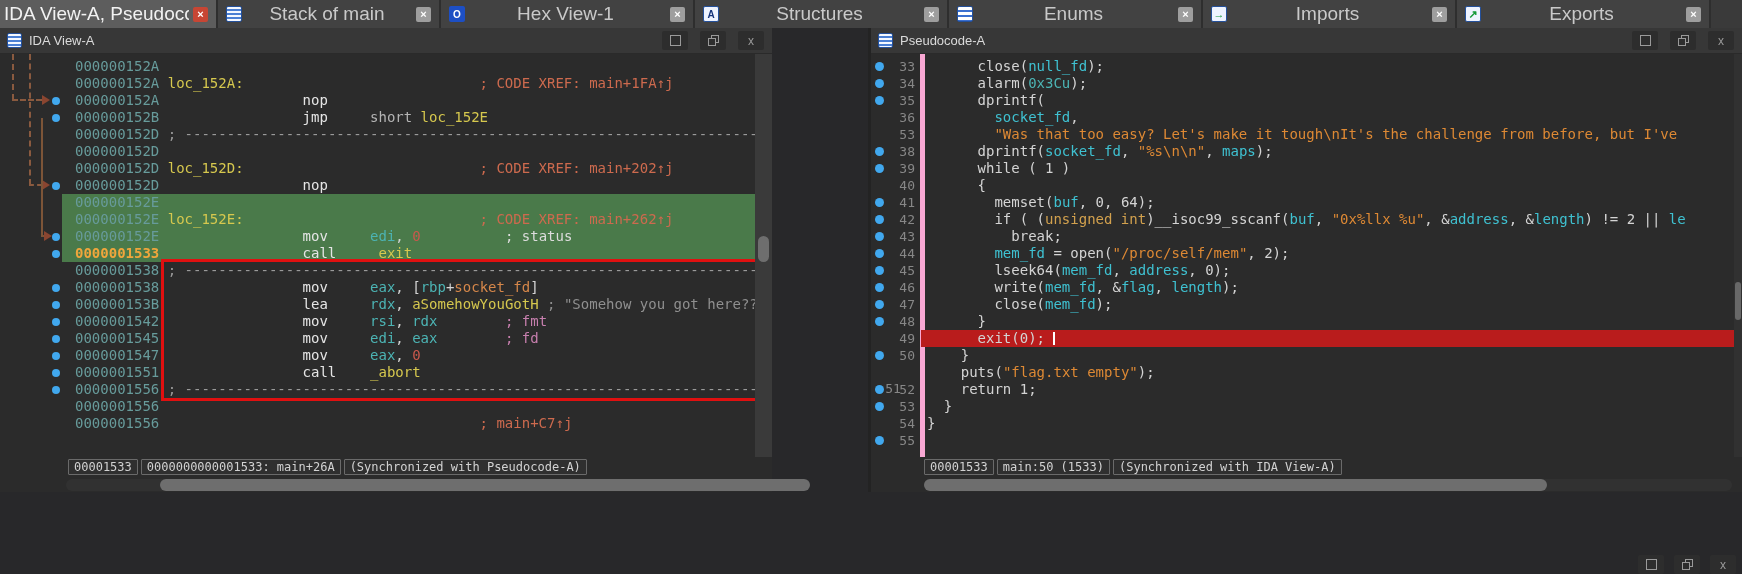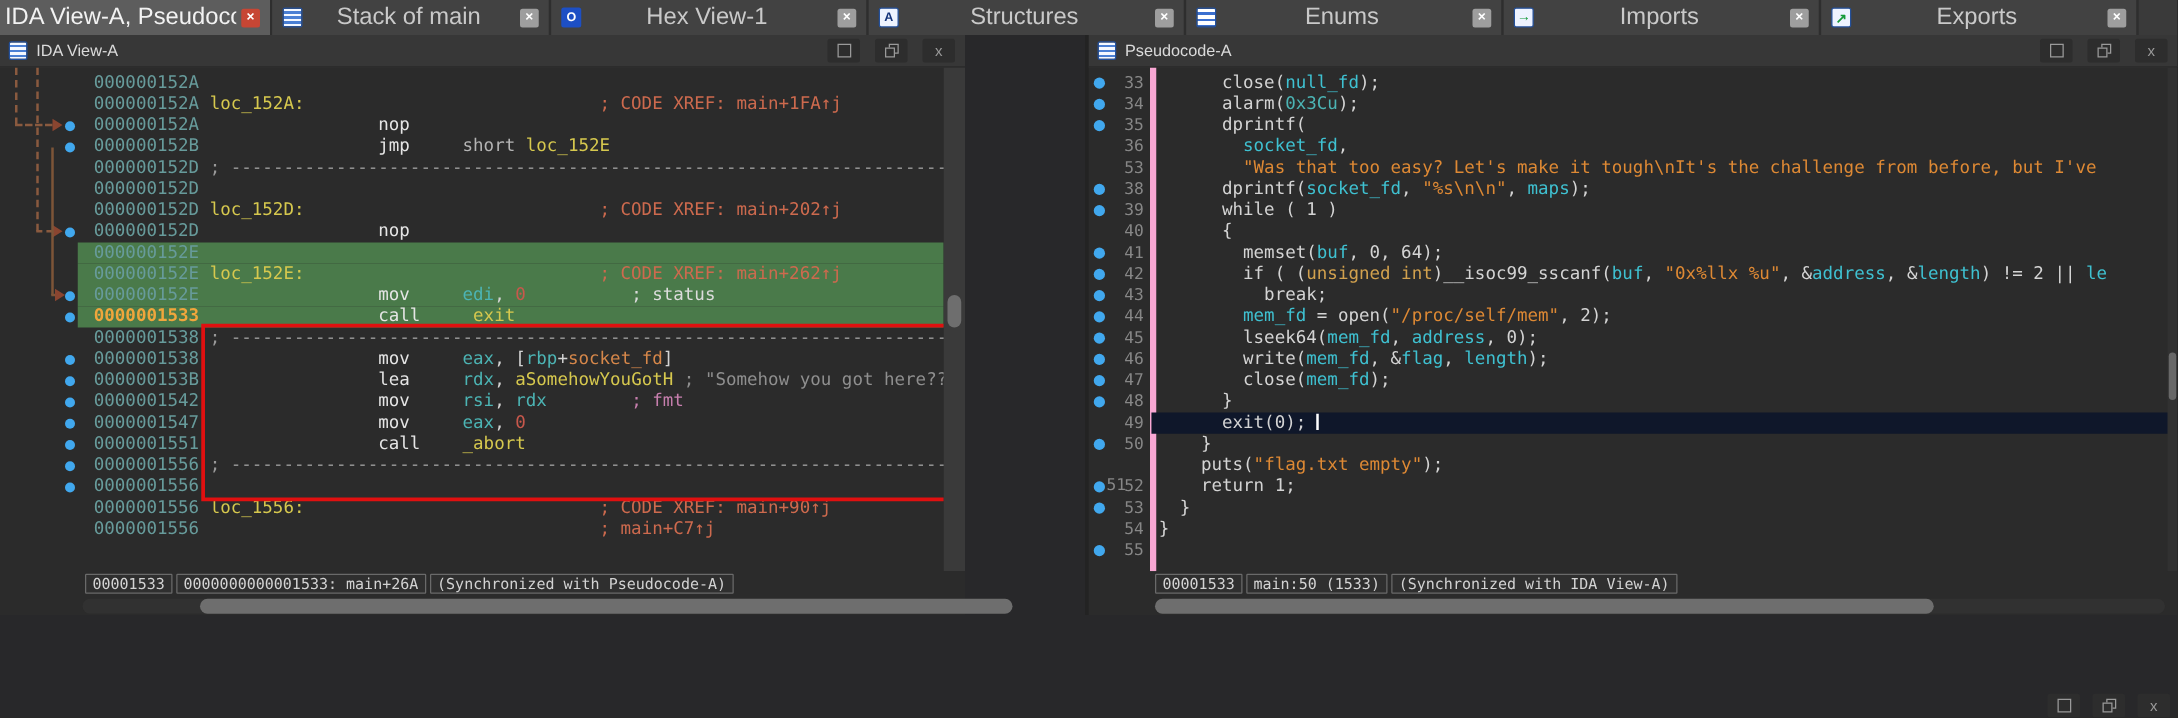--- a/index.html
+++ b/index.html
@@ -71,21 +71,21 @@
   .bdot{position:absolute;width:8px;height:8px;border-radius:50%;background:#41a8ee;}
 
   
   #gutter{position:absolute;left:0;top:0;width:49px;height:403px;border-right:5px solid #f9a8d4;}
   .lnum{position:absolute;left:0;width:44px;text-align:right;font-family:"DejaVu Sans Mono",monospace;
         font-size:13px;color:#878787;height:17px;line-height:17px;}
   .gdot{position:absolute;left:4px;width:9px;height:9px;border-radius:50%;background:#41a8ee;}
   #pseudo-lines{position:absolute;left:50px;top:0;right:0;height:403px;overflow:hidden;}
   .pline{height:17px;line-height:17px;white-space:pre;padding-left:6px;
          font-family:"DejaVu Sans Mono",monospace;font-size:14px;color:#d4d4d4;}
-  .pline.cur{background:#0f172a;}
+  .pline.cur{background:#b91c1c;}
   .caret{display:inline-block;width:2px;height:13px;background:#ffffff;vertical-align:-2px;}
   #vscroll-right{position:absolute;right:0;top:0;width:8px;height:403px;background:#313131;}
   #vthumb-right{position:absolute;left:1px;top:228px;width:6px;height:38px;background:#686868;border-radius:3px;}
 
   
   .statusrow{height:20px;display:flex;align-items:center;}
   .sbox{border:1px solid #6a6a6a;border-radius:1px;background:#2f2f2f;color:#d2d2d2;
         font-family:"DejaVu Sans Mono",monospace;font-size:12px;height:16px;line-height:15px;
         padding:0 5px;margin-right:3px;box-sizing:border-box;white-space:nowrap;}
   .hscrollrow{position:relative;height:16px;}
@@ -194,25 +194,25 @@
             <div class="aline"><span class="s-addr">000000152D </span><span class="s-label">loc_152D:</span><span class="s-xref">                            ; CODE XREF: main+202↑j</span></div>
             <div class="aline"><span class="s-addr">000000152D</span><span class="s-mnem">                 nop</span></div>
             <div class="aline green"><span class="s-addr">000000152E</span></div>
             <div class="aline green"><span class="s-addr">000000152E </span><span class="s-label">loc_152E:</span><span class="s-xref">                            ; CODE XREF: main+262↑j</span></div>
             <div class="aline green"><span class="s-addr">000000152E</span><span class="s-mnem">                 mov</span><span class="s-plain">     </span><span class="s-reg">edi</span><span class="s-plain">, </span><span class="s-num">0</span><span class="s-cmtw">          ; status</span></div>
             <div class="aline green"><span class="s-addrc">0000001533</span><span class="s-mnem">                 call</span><span class="s-plain">    </span><span class="s-fn">_exit</span></div>
             <div class="aline"><span class="s-addr">0000001538</span><span class="s-plain"> </span><span class="s-dash">; ------------------------------------------------------------------------------------------</span></div>
             <div class="aline"><span class="s-addr">0000001538</span><span class="s-mnem">                 mov</span><span class="s-plain">     </span><span class="s-reg">eax</span><span class="s-plain">, [</span><span class="s-reg">rbp</span><span class="s-plain">+</span><span class="s-data">socket_fd</span><span class="s-plain">]</span></div>
             <div class="aline"><span class="s-addr">000000153B</span><span class="s-mnem">                 lea</span><span class="s-plain">     </span><span class="s-reg">rdx</span><span class="s-plain">, </span><span class="s-fn">aSomehowYouGotH</span><span class="s-cmt"> ; "Somehow you got here??\n"</span></div>
             <div class="aline"><span class="s-addr">0000001542</span><span class="s-mnem">                 mov</span><span class="s-plain">     </span><span class="s-reg">rsi</span><span class="s-plain">, </span><span class="s-reg">rdx</span><span class="s-cmtp">        ; fmt</span></div>
+            <div class="aline"><span class="s-addr">0000001545</span><span class="s-mnem">                 mov</span><span class="s-plain">     </span><span class="s-reg">edi</span><span class="s-plain">, </span><span class="s-reg">eax</span><span class="s-cmtp">        ; fd</span></div>
             <div class="aline"><span class="s-addr">0000001547</span><span class="s-mnem">                 mov</span><span class="s-plain">     </span><span class="s-reg">eax</span><span class="s-plain">, </span><span class="s-num">0</span></div>
             <div class="aline"><span class="s-addr">0000001551</span><span class="s-mnem">                 call</span><span class="s-plain">    </span><span class="s-fn">_abort</span></div>
             <div class="aline"><span class="s-addr">0000001556</span><span class="s-plain"> </span><span class="s-dash">; ------------------------------------------------------------------------------------------</span></div>
             <div class="aline"><span class="s-addr">0000001556</span></div>
-            <div class="aline"><span class="s-addr">0000001556 </span><span class="s-label">loc_1556:</span><span class="s-xref">                            ; CODE XREF: main+90↑j</span></div>
             <div class="aline"><span class="s-addr">0000001556</span><span class="s-xref">                                      ; main+C7↑j</span></div>
           </div>
         <div id="redbox"></div>
       </div>
       <div id="vscroll-left">
         <div id="vthumb-left"></div>
       </div>
     </div>
     <div class="statusrow" style="padding-left:68px;">
       <span class="sbox">00001533</span>

